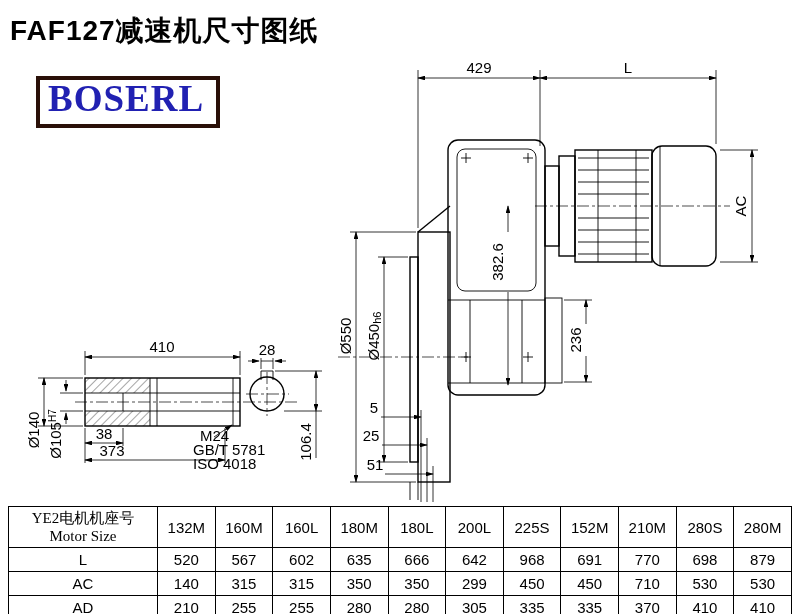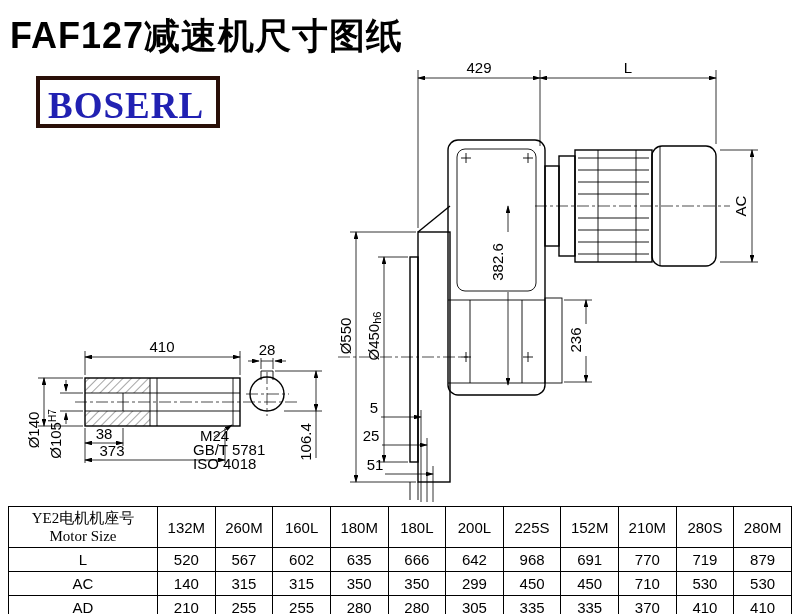--- a/index.html
+++ b/index.html
@@ -3,26 +3,26 @@
 <meta charset="utf-8">
 <style>
   html,body{margin:0;padding:0;}
   body{
     width:800px;height:614px;position:relative;overflow:hidden;
     background:#fff;color:#000;
     font-family:"Liberation Sans", sans-serif;
   }
   .title{
     position:absolute;left:10px;top:12px;
-    font-size:36px;font-weight:bold;letter-spacing:1px;white-space:nowrap;
+    font-size:28px;font-weight:bold;letter-spacing:1px;white-space:nowrap;
   }
   .logo{
     position:absolute;left:36px;top:76px;width:168px;height:44px;
     border:4px solid #2a1008;background:#fff;
-    display:flex;align-items:flex-end;padding-left:8px;box-sizing:content-box;
+    display:flex;align-items:flex-start;padding-left:8px;box-sizing:content-box;
   }
   .logo span{
     font-family:"Liberation Serif", serif;
     font-size:37px;font-weight:bold;color:#2121b2;letter-spacing:1px;line-height:1;
   }
   svg.draw{position:absolute;left:0;top:0;}
   svg.draw text{fill:#000;font-size:15px;font-family:"Liberation Sans",sans-serif;}
   .o{stroke:#000;stroke-width:1.4;fill:none;}
   .t{stroke:#000;stroke-width:0.9;fill:none;}
   .d{stroke:#000;stroke-width:0.8;fill:none;}
@@ -211,21 +211,21 @@
 </svg>
 
 <table class="spec">
   <thead>
     <tr>
       <th class="lblcol">
         <div>YE2电机机座号</div>
         <div>Motor Size</div>
       </th>
       <th>132M</th>
-      <th>260M</th>
+      <th>160M</th>
       <th>160L</th>
       <th>180M</th>
       <th>180L</th>
       <th>200L</th>
       <th>225S</th>
       <th>152M</th>
       <th>210M</th>
       <th>280S</th>
       <th>280M</th>
     </tr>
@@ -235,21 +235,21 @@
       <td>L</td>
       <td>520</td>
       <td>567</td>
       <td>602</td>
       <td>635</td>
       <td>666</td>
       <td>642</td>
       <td>968</td>
       <td>691</td>
       <td>770</td>
-      <td>719</td>
+      <td>698</td>
       <td>879</td>
     </tr>
     <tr>
       <td>AC</td>
       <td>140</td>
       <td>315</td>
       <td>315</td>
       <td>350</td>
       <td>350</td>
       <td>299</td>

